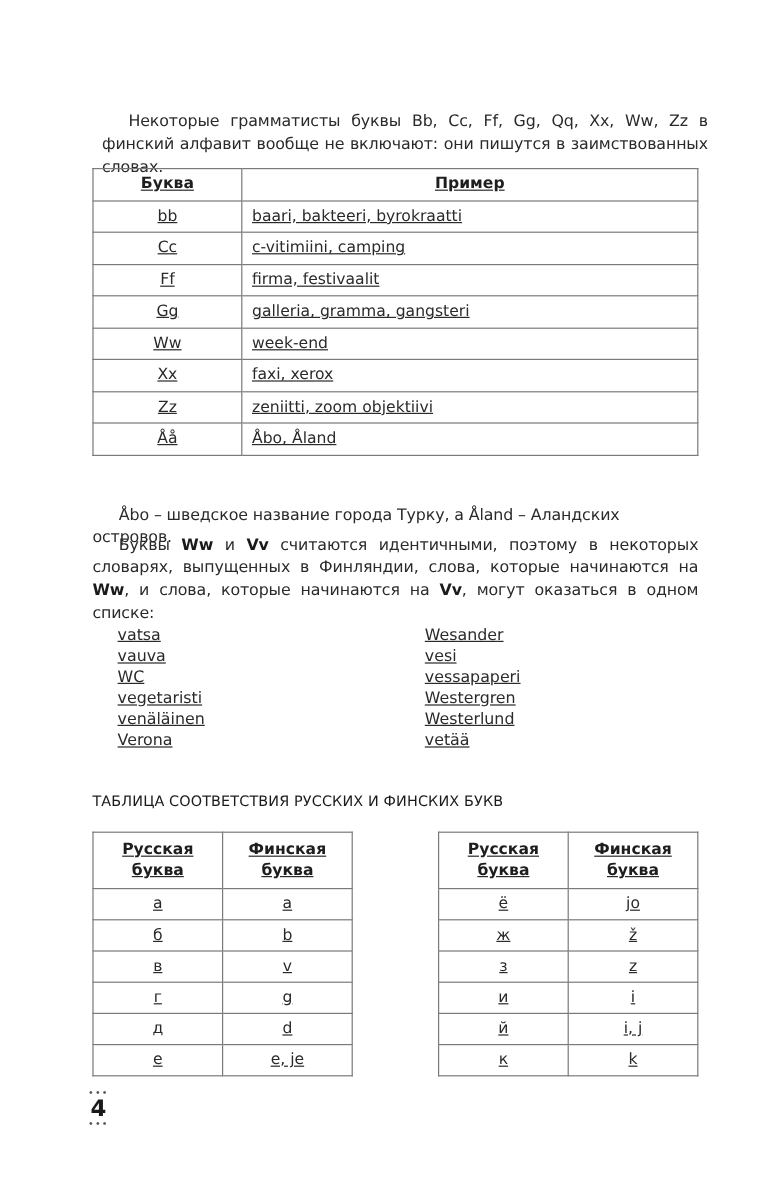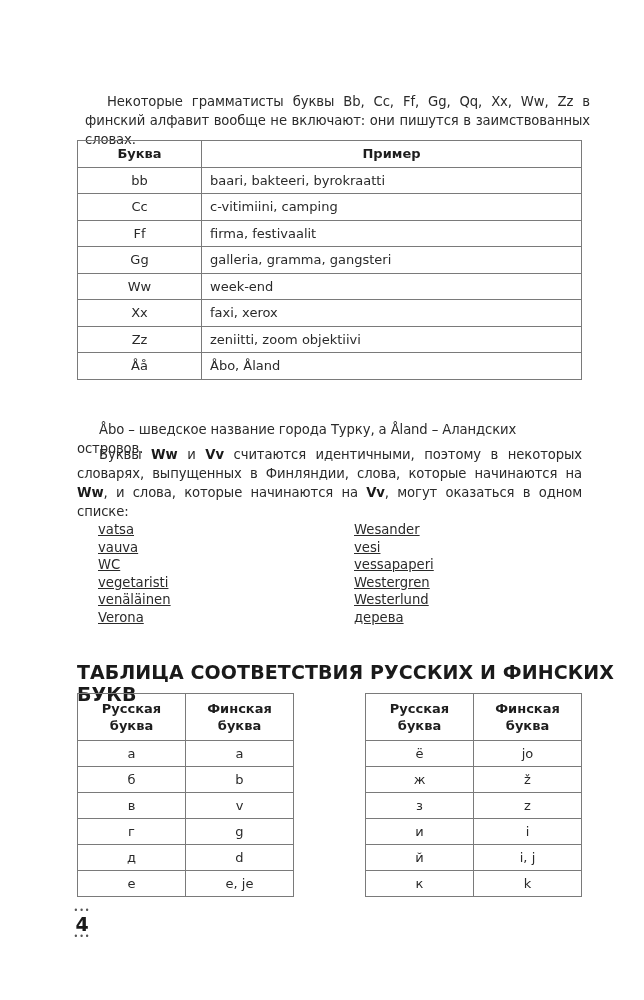--- a/index.html
+++ b/index.html
@@ -8,36 +8,36 @@
       font-family: "DejaVu Sans", sans-serif; color: #2a2a2a;
     }
     .para {
       position: absolute; left: 77px; width: 505px;
       font-size: 13.2px; line-height: 19px; text-align: justify;
       letter-spacing: -0.1px;
     }
     .para .indent { display: inline-block; width: 22px; }
     b { font-weight: bold; color: #1a1a1a; }
 
-    table { border-collapse: collapse; position: absolute; }
+    table { border-collapse: collapse; position: absolute; text-decoration: underline; }
     td, th { border: 1.3px solid #7a7a7a; font-size: 13px; color: #2a2a2a; padding: 0; }
     th { font-weight: bold; color: #1e1e1e; }
 
     #t1 { left: 77px; top: 140px; width: 505px; }
     #t1 th, #t1 td { height: 25.5px; }
     #t1 .c1 { width: 123px; text-align: center; }
     #t1 .c2 { text-align: left; padding-left: 8px; }
     #t1 th.c2 { text-align: center; padding-left: 0; margin-top: 40px; }
 
     .words { position: absolute; left: 98px; top: 521px; font-size: 13.2px; line-height: 17.5px; }
     .words .col { position: absolute; top: 0; white-space: nowrap; text-decoration: underline; }
     .words .col2 { left: 256px; }
 
     .heading {
-      position: absolute; left: 77px; top: 661px; font-size: 19px; font-weight: bold;
+      position: absolute; left: 77px; top: 661px; font-size: 12px; font-weight: normal;
       color: #1a1a1a; letter-spacing: 0.1px;
     }
 
     .ct { top: 693px; }
     .ct th { height: 46px; line-height: 17px; font-size: 13px; margin-top: 38px; }
     .ct td { height: 25px; text-align: center; }
     #t2 { left: 77px; width: 217px; }
     #t3 { left: 365px; width: 217px; }
     .ct .cc { width: 50%; }
 
@@ -105,21 +105,21 @@
     <div>vegetaristi</div>
     <div>venäläinen</div>
     <div>Verona</div>
   </div>
   <div class="col col2">
     <div>Wesander</div>
     <div>vesi</div>
     <div>vessapaperi</div>
     <div>Westergren</div>
     <div>Westerlund</div>
-    <div>дерева</div>
+    <div>vetää</div>
   </div>
 </div>
 
 <div class="heading">ТАБЛИЦА СООТВЕТСТВИЯ РУССКИХ И ФИНСКИХ БУКВ</div>
 
 <table id="t2" class="ct">
   <thead>
     <tr>
       <th class="cc"><span>Русская</span><br><span>буква</span></th>
       <th class="cc"><span>Финская</span><br><span>буква</span></th>

